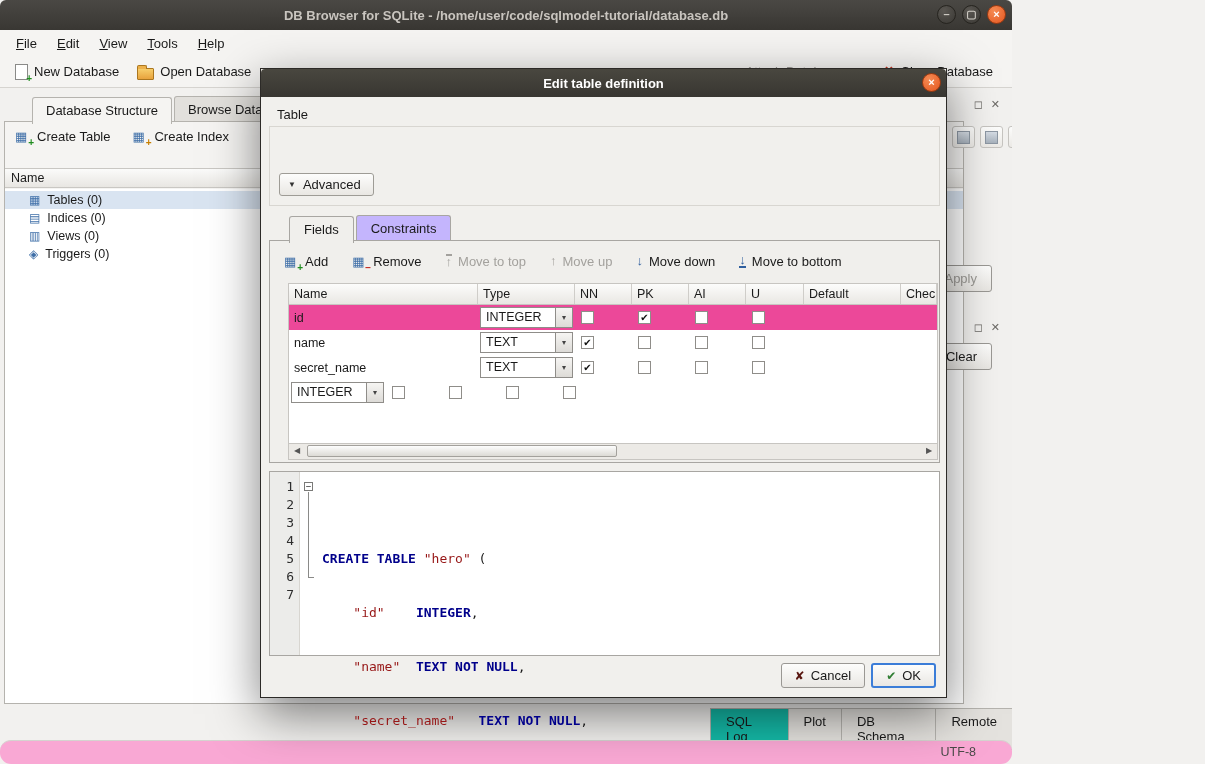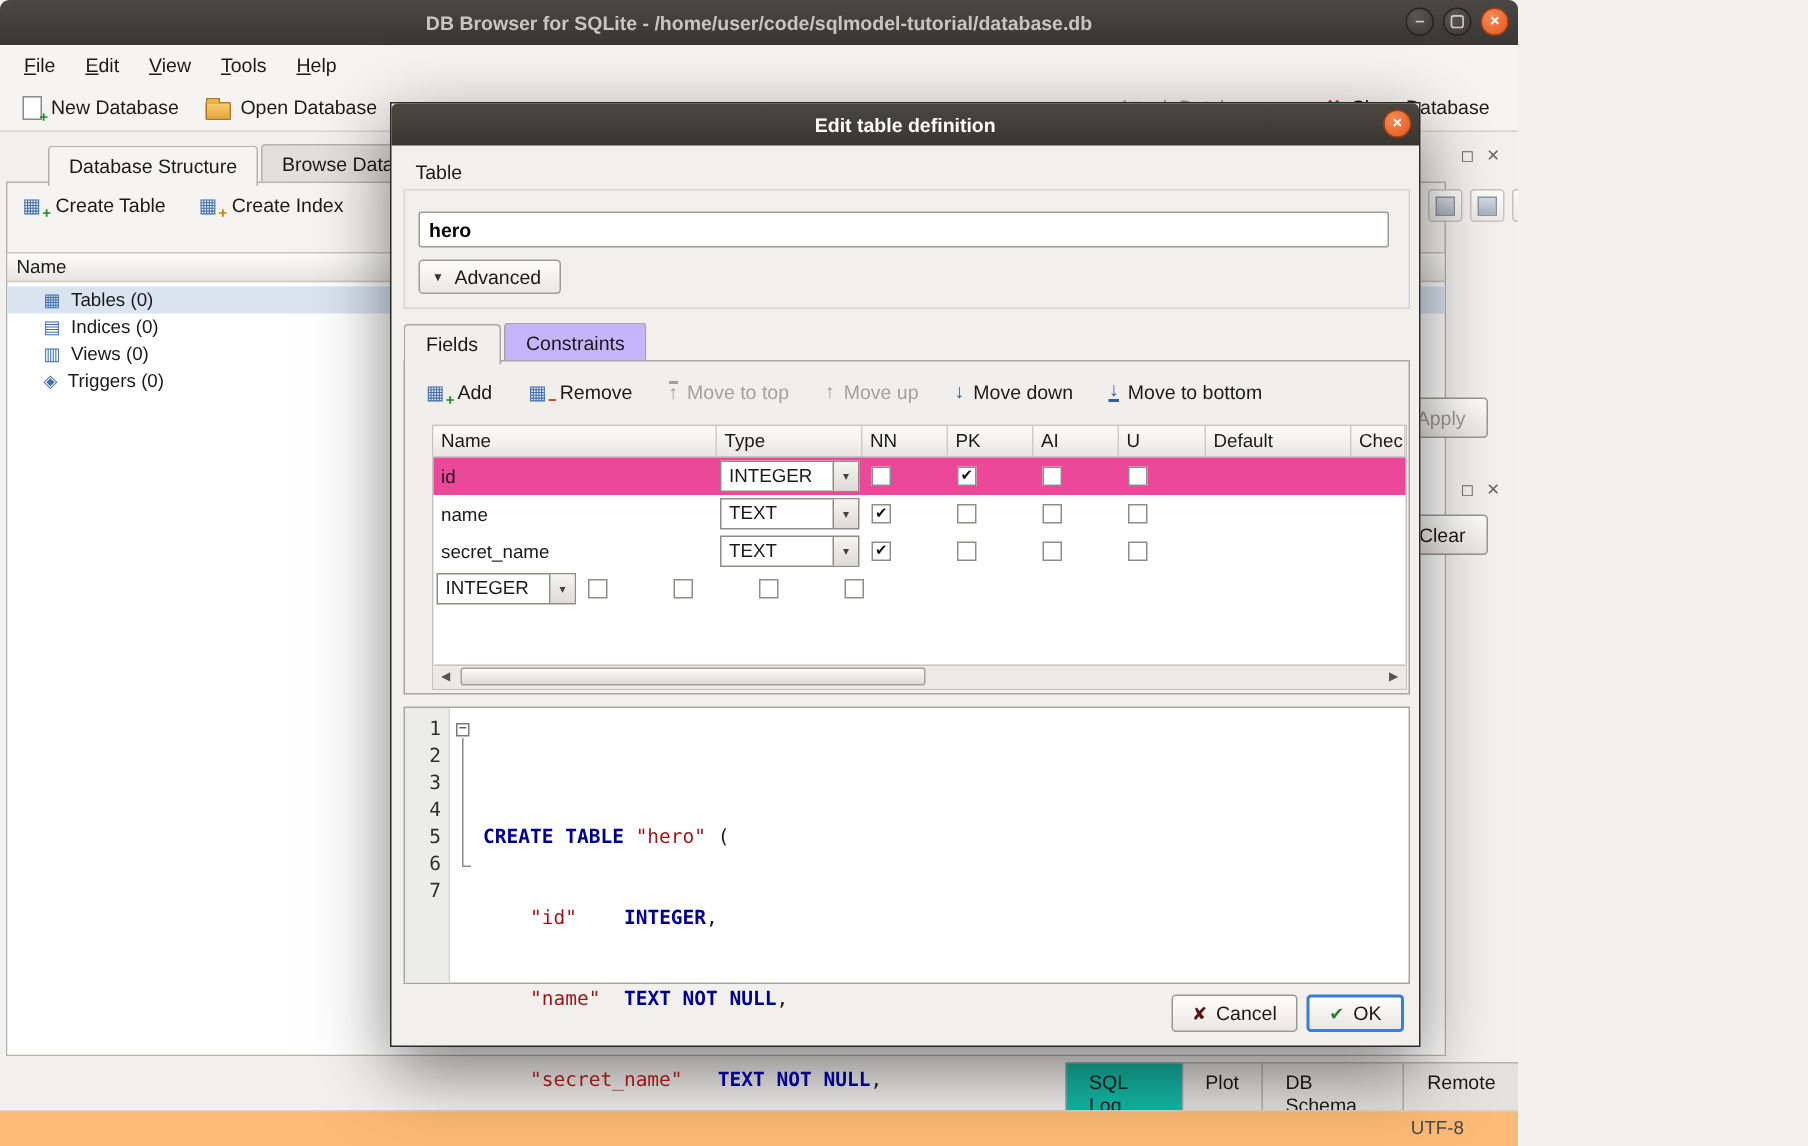--- a/index.html
+++ b/index.html
@@ -58,41 +58,41 @@
   .push-btn { position:absolute; height:27px; padding:0 14px; display:flex; align-items:center; 
     background:linear-gradient(#fdfdfc,#e9e7e3); border:1px solid #9a9894; border-radius:3px; }
   .push-btn.disabled { color:#9b9995; }
   .combo-sliver { position:absolute; left:918px; top:344px; width:72px; height:25px; background:#fff; border:1px solid #98968f; display:flex; }
   .cs-arrow { margin-left:auto; width:18px; background:linear-gradient(#f4f3f1,#dcdad6); border-left:1px solid #98968f; text-align:center; font-size:9px; line-height:23px; color:#444; }
 
   
   .bottom-tabs { position:absolute; left:710px; top:708px; display:flex; }
   .b-tab { padding:5px 15px; border:1px solid #b5b3ae; background:#e4e2de; margin-right:-1px; }
   .b-tab.active { background:#14b8a6; }
-  .statusbar { position:absolute; left:0; right:0; bottom:0; height:24px; background:#fdba74; border-top:1px solid #d5d3cf; }
+  .statusbar { position:absolute; left:0; right:0; bottom:0; height:24px; background:#f9a8d4; border-top:1px solid #d5d3cf;border-radius:11px; }
   .statusbar .enc { position:absolute; right:36px; top:4px; color:#4a4a48; font-size:12.5px; }
 
   
   .dialog { position:absolute; left:260px; top:68px; width:687px; height:630px; background:#f1f0ed;
     border:1px solid #2c2a27; box-shadow:0 16px 45px rgba(0,0,0,.5); z-index:10; }
   .dlg-titlebar { position:absolute; left:0; top:0; right:0; height:28px; background:linear-gradient(#49473F,#383631);
     display:flex; align-items:center; justify-content:center; color:#fff; font-weight:bold; border-radius:4px 4px 0 0; }
   .dlg-close { position:absolute; right:5px; top:4px; width:19px; height:19px; border-radius:50%;
     background:radial-gradient(circle at 35% 30%, #f58b54, #e4561f); border:1px solid #9e3a10; color:#fff; font-size:11px; line-height:16px; text-align:center; }
   .dlg-label { position:absolute; left:16px; top:38px; }
   .name-frame { position:absolute; left:8px; top:57px; width:671px; height:80px; border:1px solid #d8d6d1; }
   .dlg-input { position:absolute; left:18px; top:72px; width:647px; height:24px; background:#fff; border:1px solid #9e9c96;
     border-radius:2px; padding:0 6px; font-family:"Liberation Sans",sans-serif; font-size:13px; font-weight:bold; color:#000; }
   .advanced-btn { position:absolute; left:18px; top:104px; height:23px; padding:0 12px 0 8px; display:flex; align-items:center; gap:7px;
     background:linear-gradient(#fdfdfc,#e9e7e3); border:1px solid #9e9c96; border-radius:3px; }
   .adv-arrow { font-size:8px; color:#333; }
 
   .dlg-tabs { position:absolute; left:8px; top:146px; display:flex; }
   .dlg-tab { padding:5px 14px; border:1px solid #a8a6a2; border-bottom:none; border-radius:3px 3px 0 0; background:#c4b5fd; margin-right:2px; position:relative; }
-  .dlg-tab.active { background:#f0efec; top:1px; z-index:3; padding-bottom:6px; }
+  .dlg-tab.active { background:#f0efec; top:1px; z-index:3; padding-bottom:6px;margin-left:20px; }
 
   .fields-panel { position:absolute; left:8px; top:171px; width:671px; height:223px; border:1px solid #a8a6a2; background:#f0efec; }
   .fields-toolbar { position:absolute; left:14px; top:8px; right:8px; height:24px; display:flex; align-items:center; column-gap:24px; white-space:nowrap; }
   .ft { display:flex; align-items:center; gap:6px; }
   .ft.disabled { color:#a3a19d; }
   .mv { font-size:13px; color:#2f5f9e; line-height:12px; }
   .ft.disabled .mv { color:#a3a19d; }
   .mv-top { display:inline-block; border-top:2px solid currentColor; }
   .mv-bottom { display:inline-block; border-bottom:2px solid currentColor; }
 
@@ -258,21 +258,20 @@
   </div>
 
   <div class="dialog">
     <div class="dlg-titlebar">
       <span>Edit table definition</span>
       <span class="dlg-close">×</span>
     </div>
 
     <div class="dlg-label">Table</div>
     <div class="name-frame"></div>
-    <input class="dlg-input" value="hero" style="">
     <div class="advanced-btn">
       <span class="adv-arrow">▼</span>
       <span>Advanced</span>
     </div>
 
     <div class="dlg-tabs">
       <span class="dlg-tab active">Fields</span>
       <span class="dlg-tab">Constraints</span>
     </div>
 

